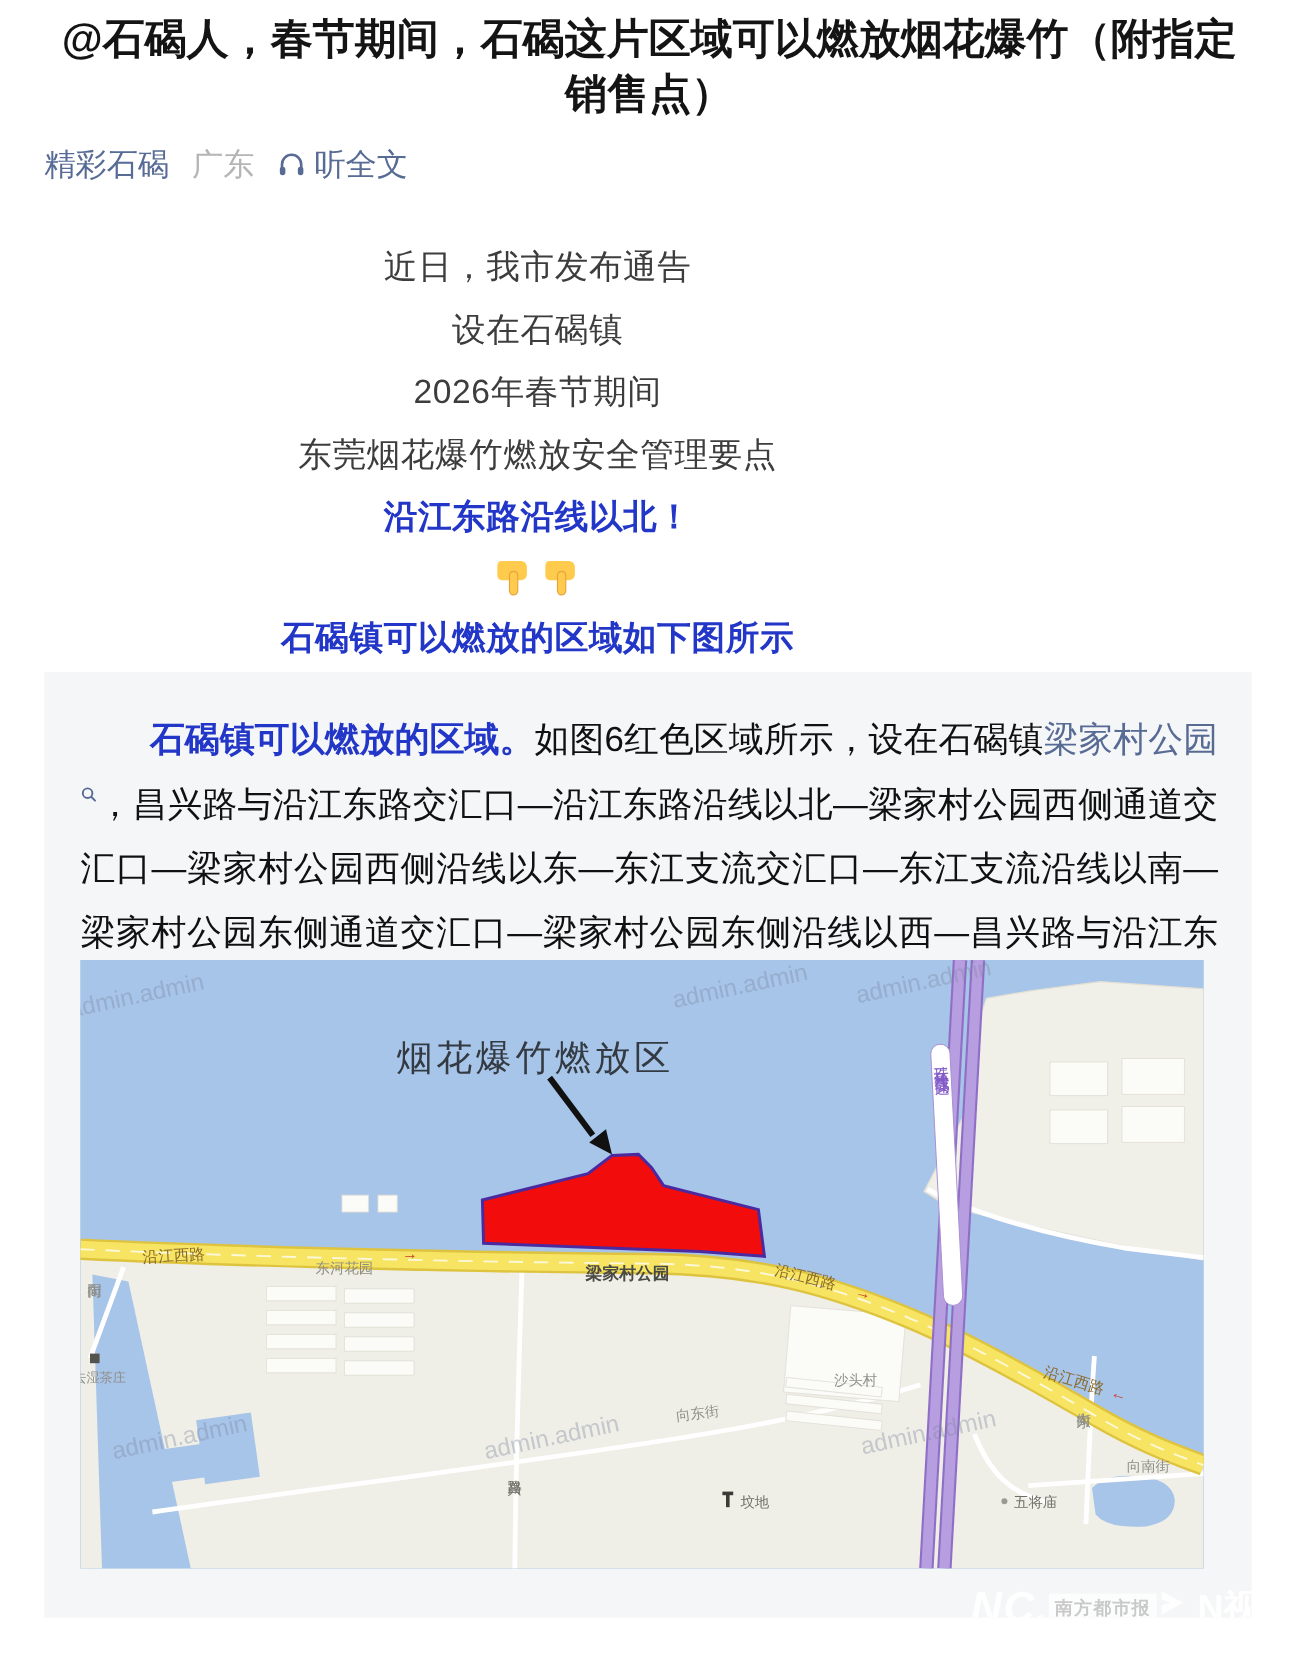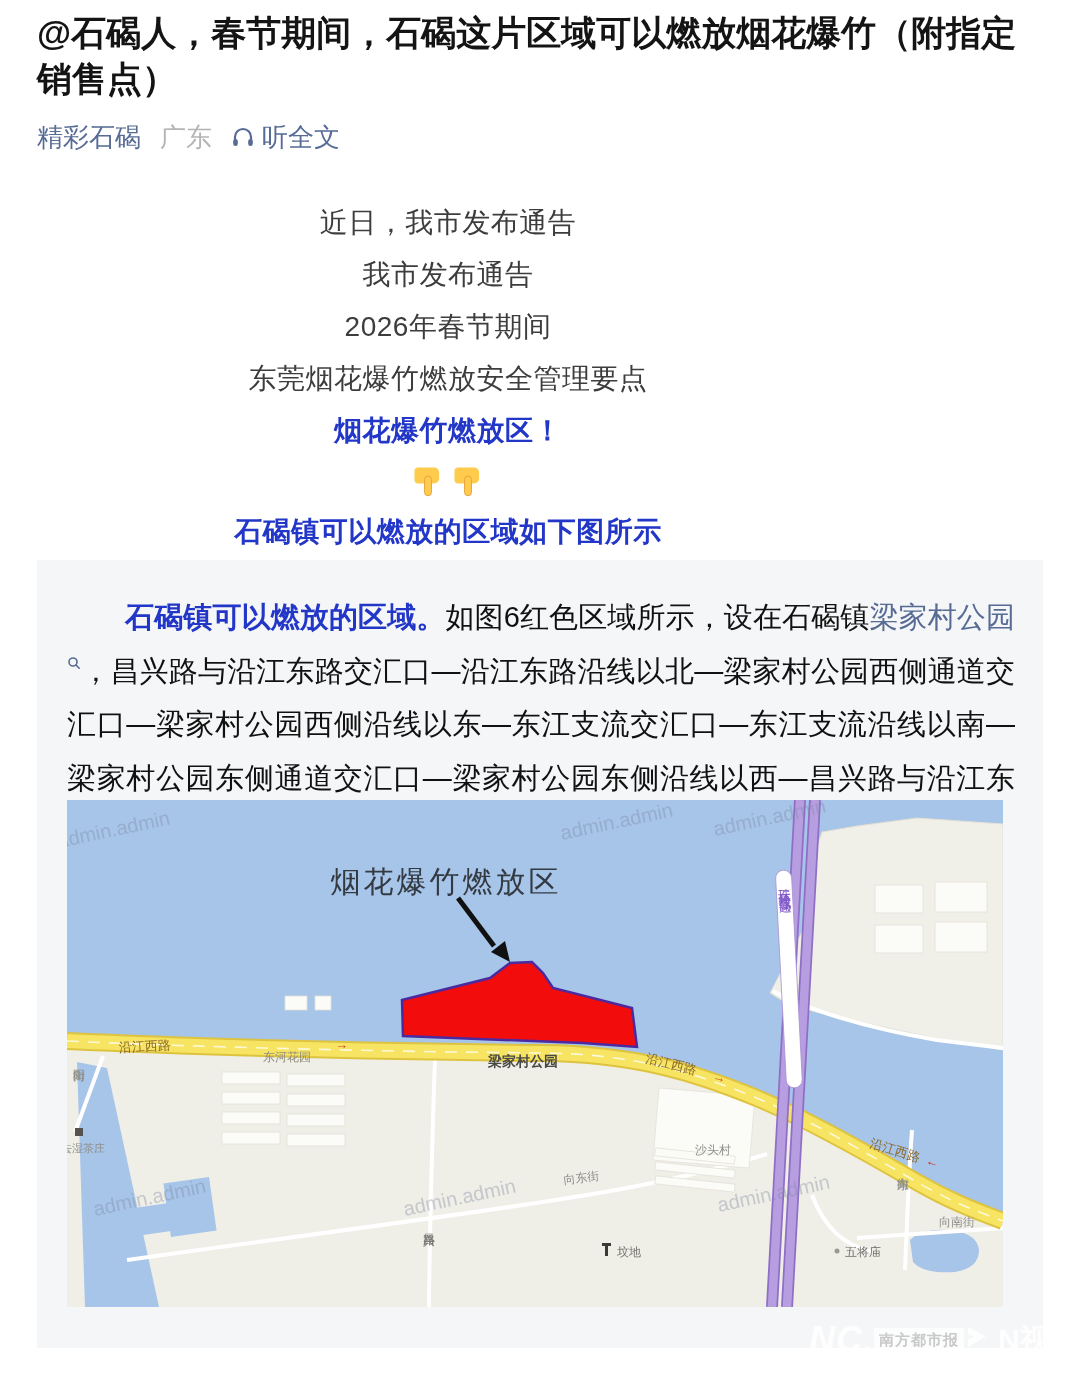--- a/index.html
+++ b/index.html
@@ -4,21 +4,21 @@
 <style>
   html,body{margin:0;padding:0;}
   body{
     width:1080px;height:1392px;position:relative;overflow:hidden;
     background:#ffffff;
     font-family:"Liberation Sans","DejaVu Sans",sans-serif;
   }
   
   .title{
     position:absolute;left:37px;top:10px;width:1008px;margin:0;
-    font-size:35px;line-height:46px;font-weight:700;color:#141414;
+    font-size:35px;line-height:46px;font-weight:700;color:#141414;text-align:center;
   }
   .byline{
     position:absolute;left:37px;top:121px;height:32px;
     display:flex;align-items:center;gap:19px;font-size:26px;
   }
   .byline .account{color:#576b95;text-decoration:none;cursor:pointer;}
   .byline .muted{color:#b5b5b5;}
   .byline .listen{color:#576b95;text-decoration:none;display:inline-flex;align-items:center;gap:7px;cursor:pointer;justify-content:space-between;}
   .byline svg{display:block;}
   
@@ -71,24 +71,24 @@
         <rect x="2.2" y="13" width="4.6" height="7" rx="2.3" fill="#576b95"></rect>
         <rect x="17.2" y="13" width="4.6" height="7" rx="2.3" fill="#576b95"></rect>
       </svg>
     </span>
     <span>听全文</span>
   </a>
 </div>
 
 <div class="intro">
   <div class="iline">近日，我市发布通告</div>
-  <div class="iline">我市发布通告</div>
+  <div class="iline">设在石碣镇</div>
   <div class="iline">2026年春节期间</div>
   <div class="iline">东莞烟花爆竹燃放安全管理要点</div>
-  <div class="iline bluebold">烟花爆竹燃放区！</div>
+  <div class="iline bluebold">沿江东路沿线以北！</div>
   <div class="iline emoji" aria-label="👇👇">
     <span>
       <svg width="30" height="32" viewBox="0 0 24 26">
         <path d="M4 2 h13 a4 4 0 0 1 4 4 v5 a4 4 0 0 1 -4 4 h-13 a3 3 0 0 1 -3 -3 v-7 a3 3 0 0 1 3 -3 z" fill="#ffcb4c"></path>
         <rect x="9.2" y="9" width="5.6" height="16" rx="2.8" fill="#ffcb4c"></rect>
         <rect x="9.2" y="9" width="5.6" height="16" rx="2.8" fill="none" stroke="#e8a33d" stroke-width="0.8"></rect>
       </svg>
     </span>
     <span>
       <svg width="30" height="32" viewBox="0 0 24 26">

